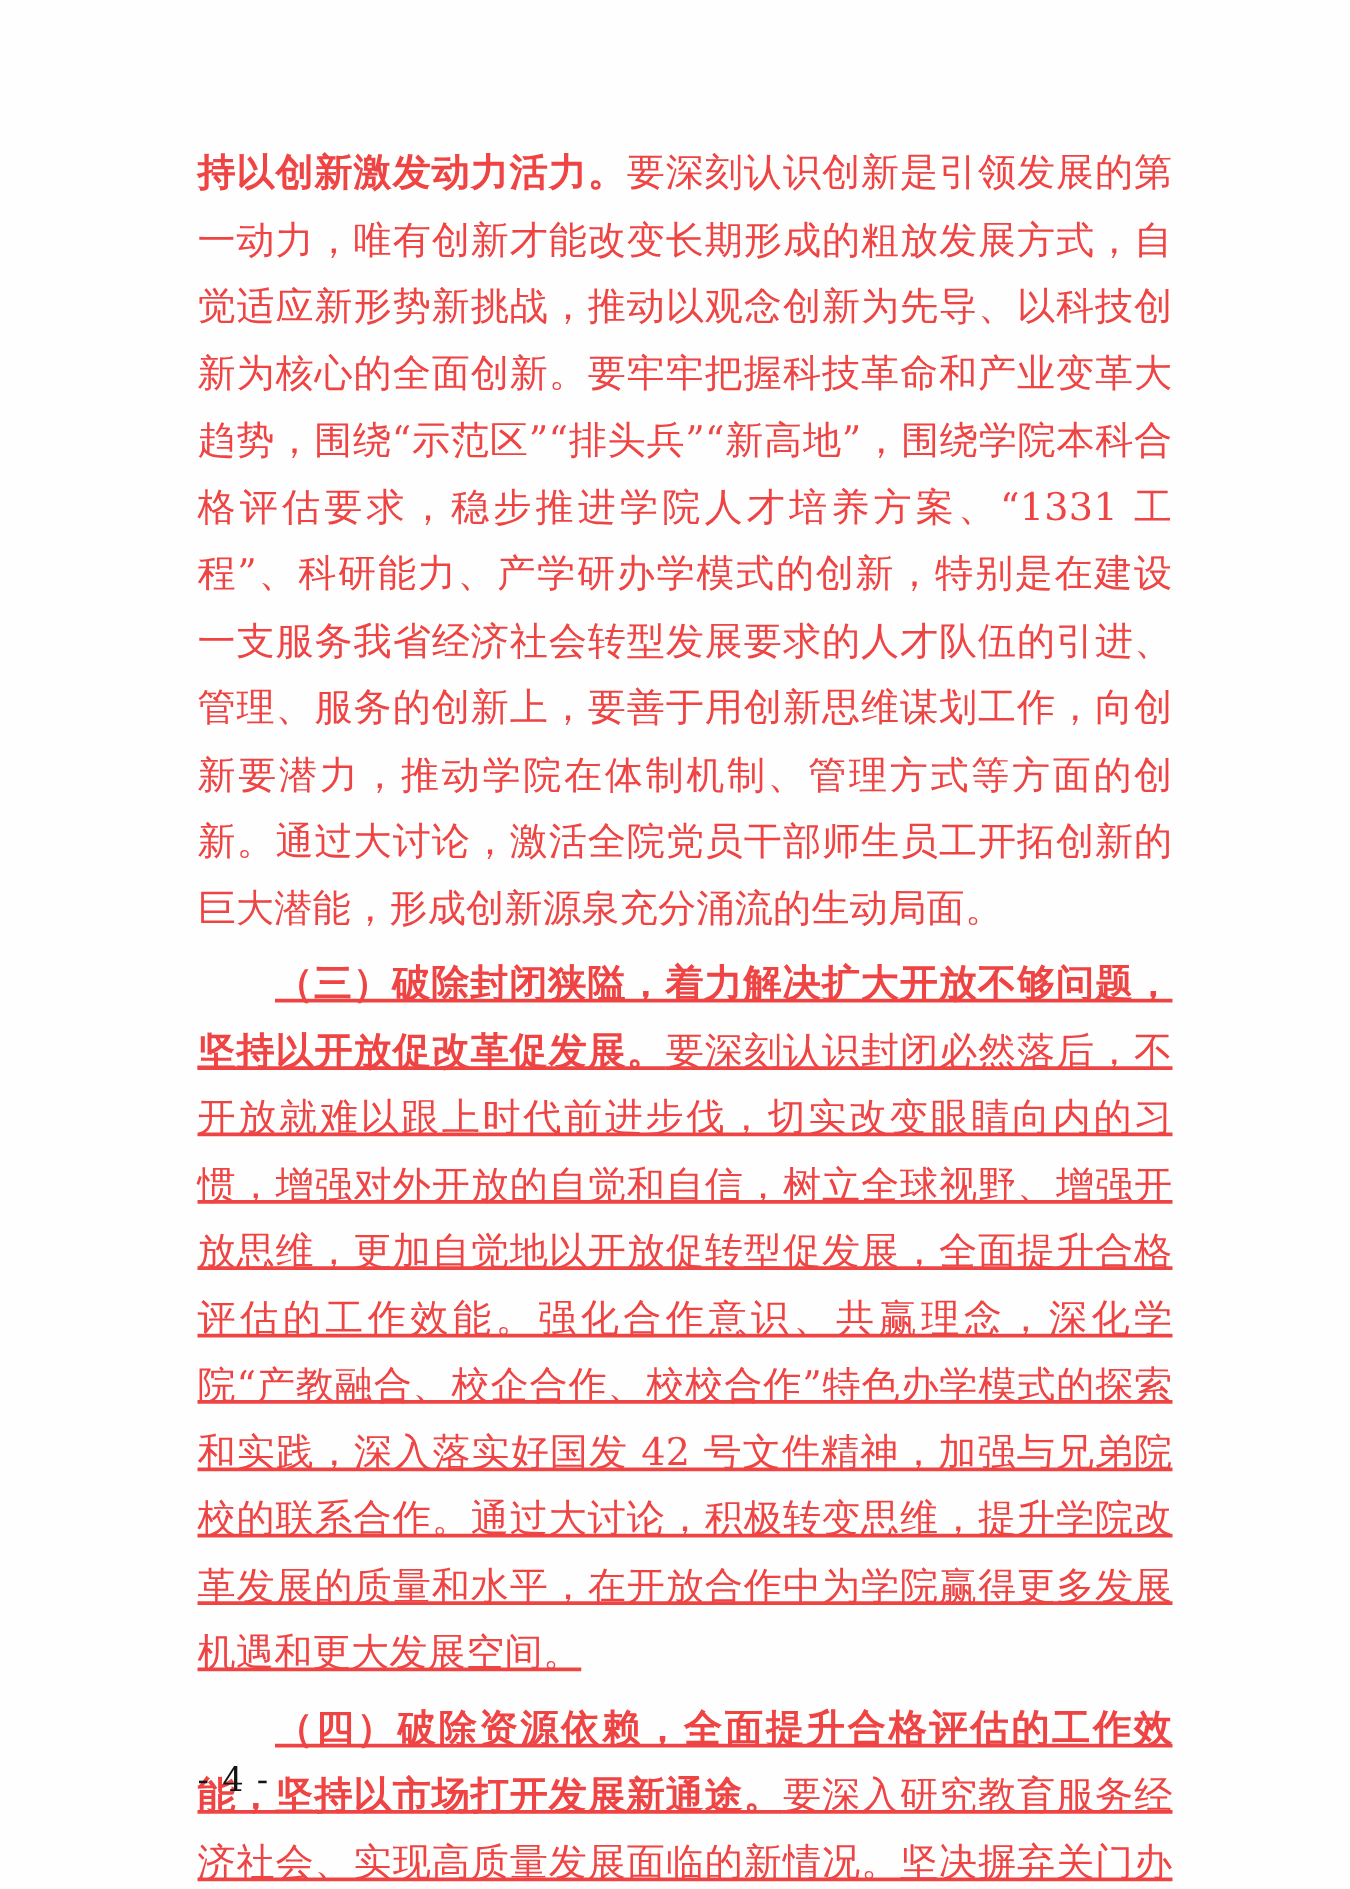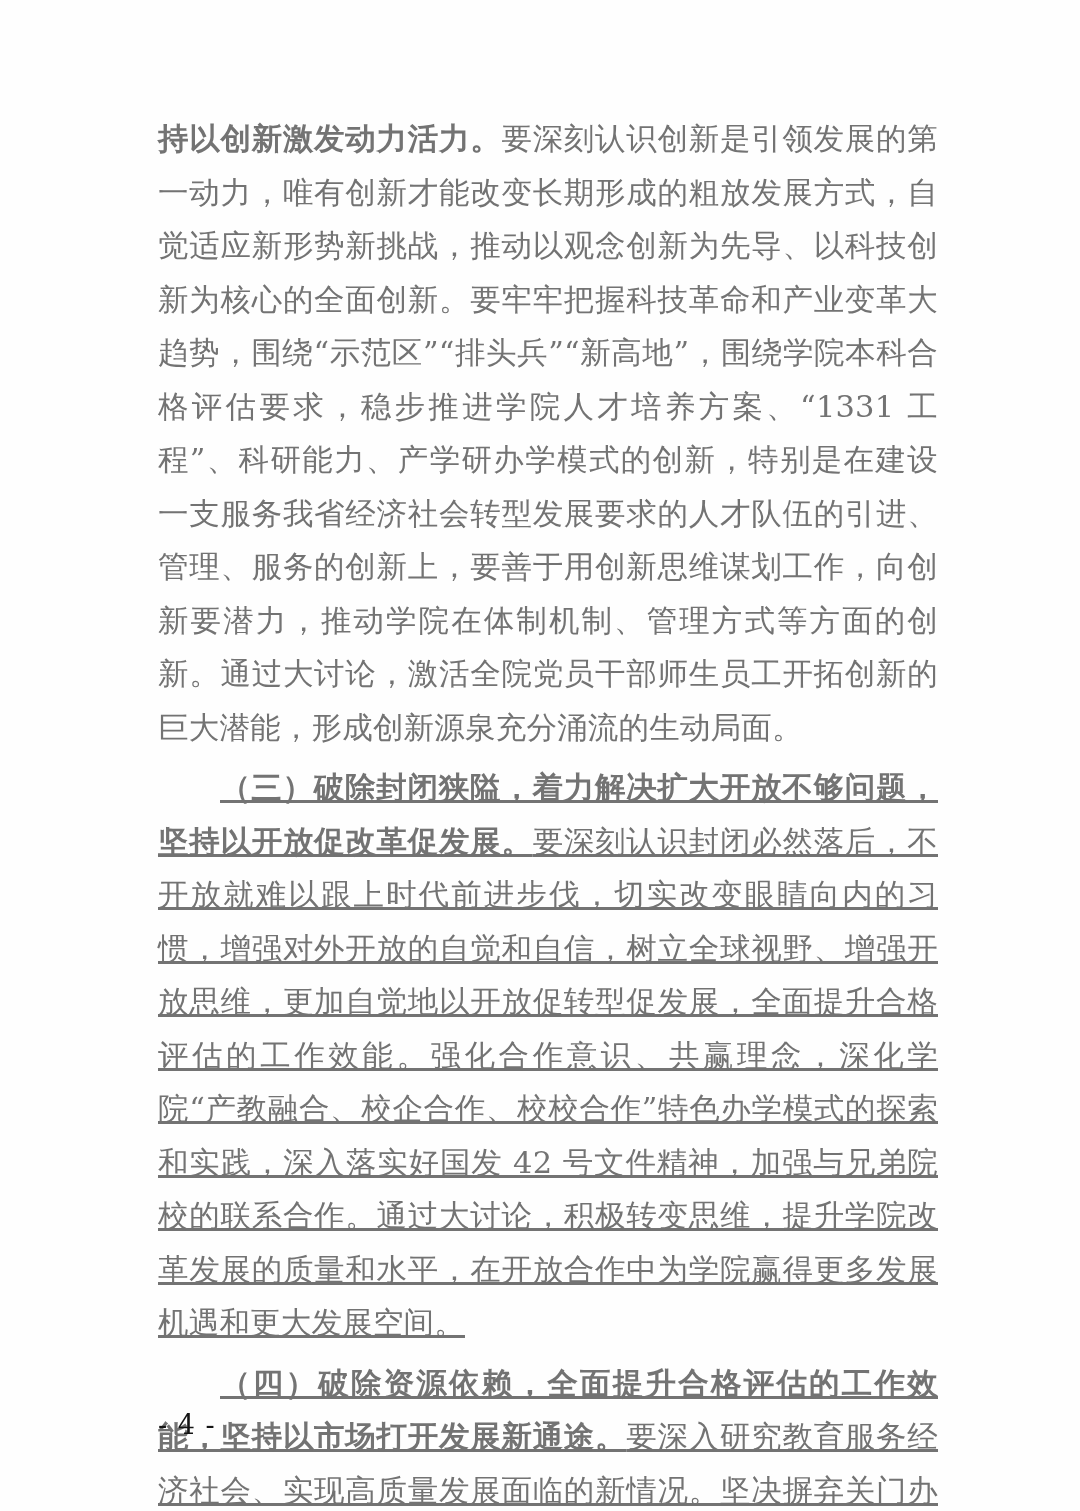--- a/index.html
+++ b/index.html
@@ -29,21 +29,21 @@
     top: 112px;
     width: 780px;
   }
   .para {
     margin: 0 0 0 0;
     font-size: 30.5px;
     line-height: 53.5px;
     text-align: justify;
     text-justify: inter-ideograph;
     letter-spacing: 0.2px;
-    color: #737373;
+    color: #ef4444;
   }
   .para + .para {
     margin-top: 7px;
   }
   .indent {
     text-indent: 62px;
     text-decoration: underline;
   }
   .bold {
     font-weight: 700;

